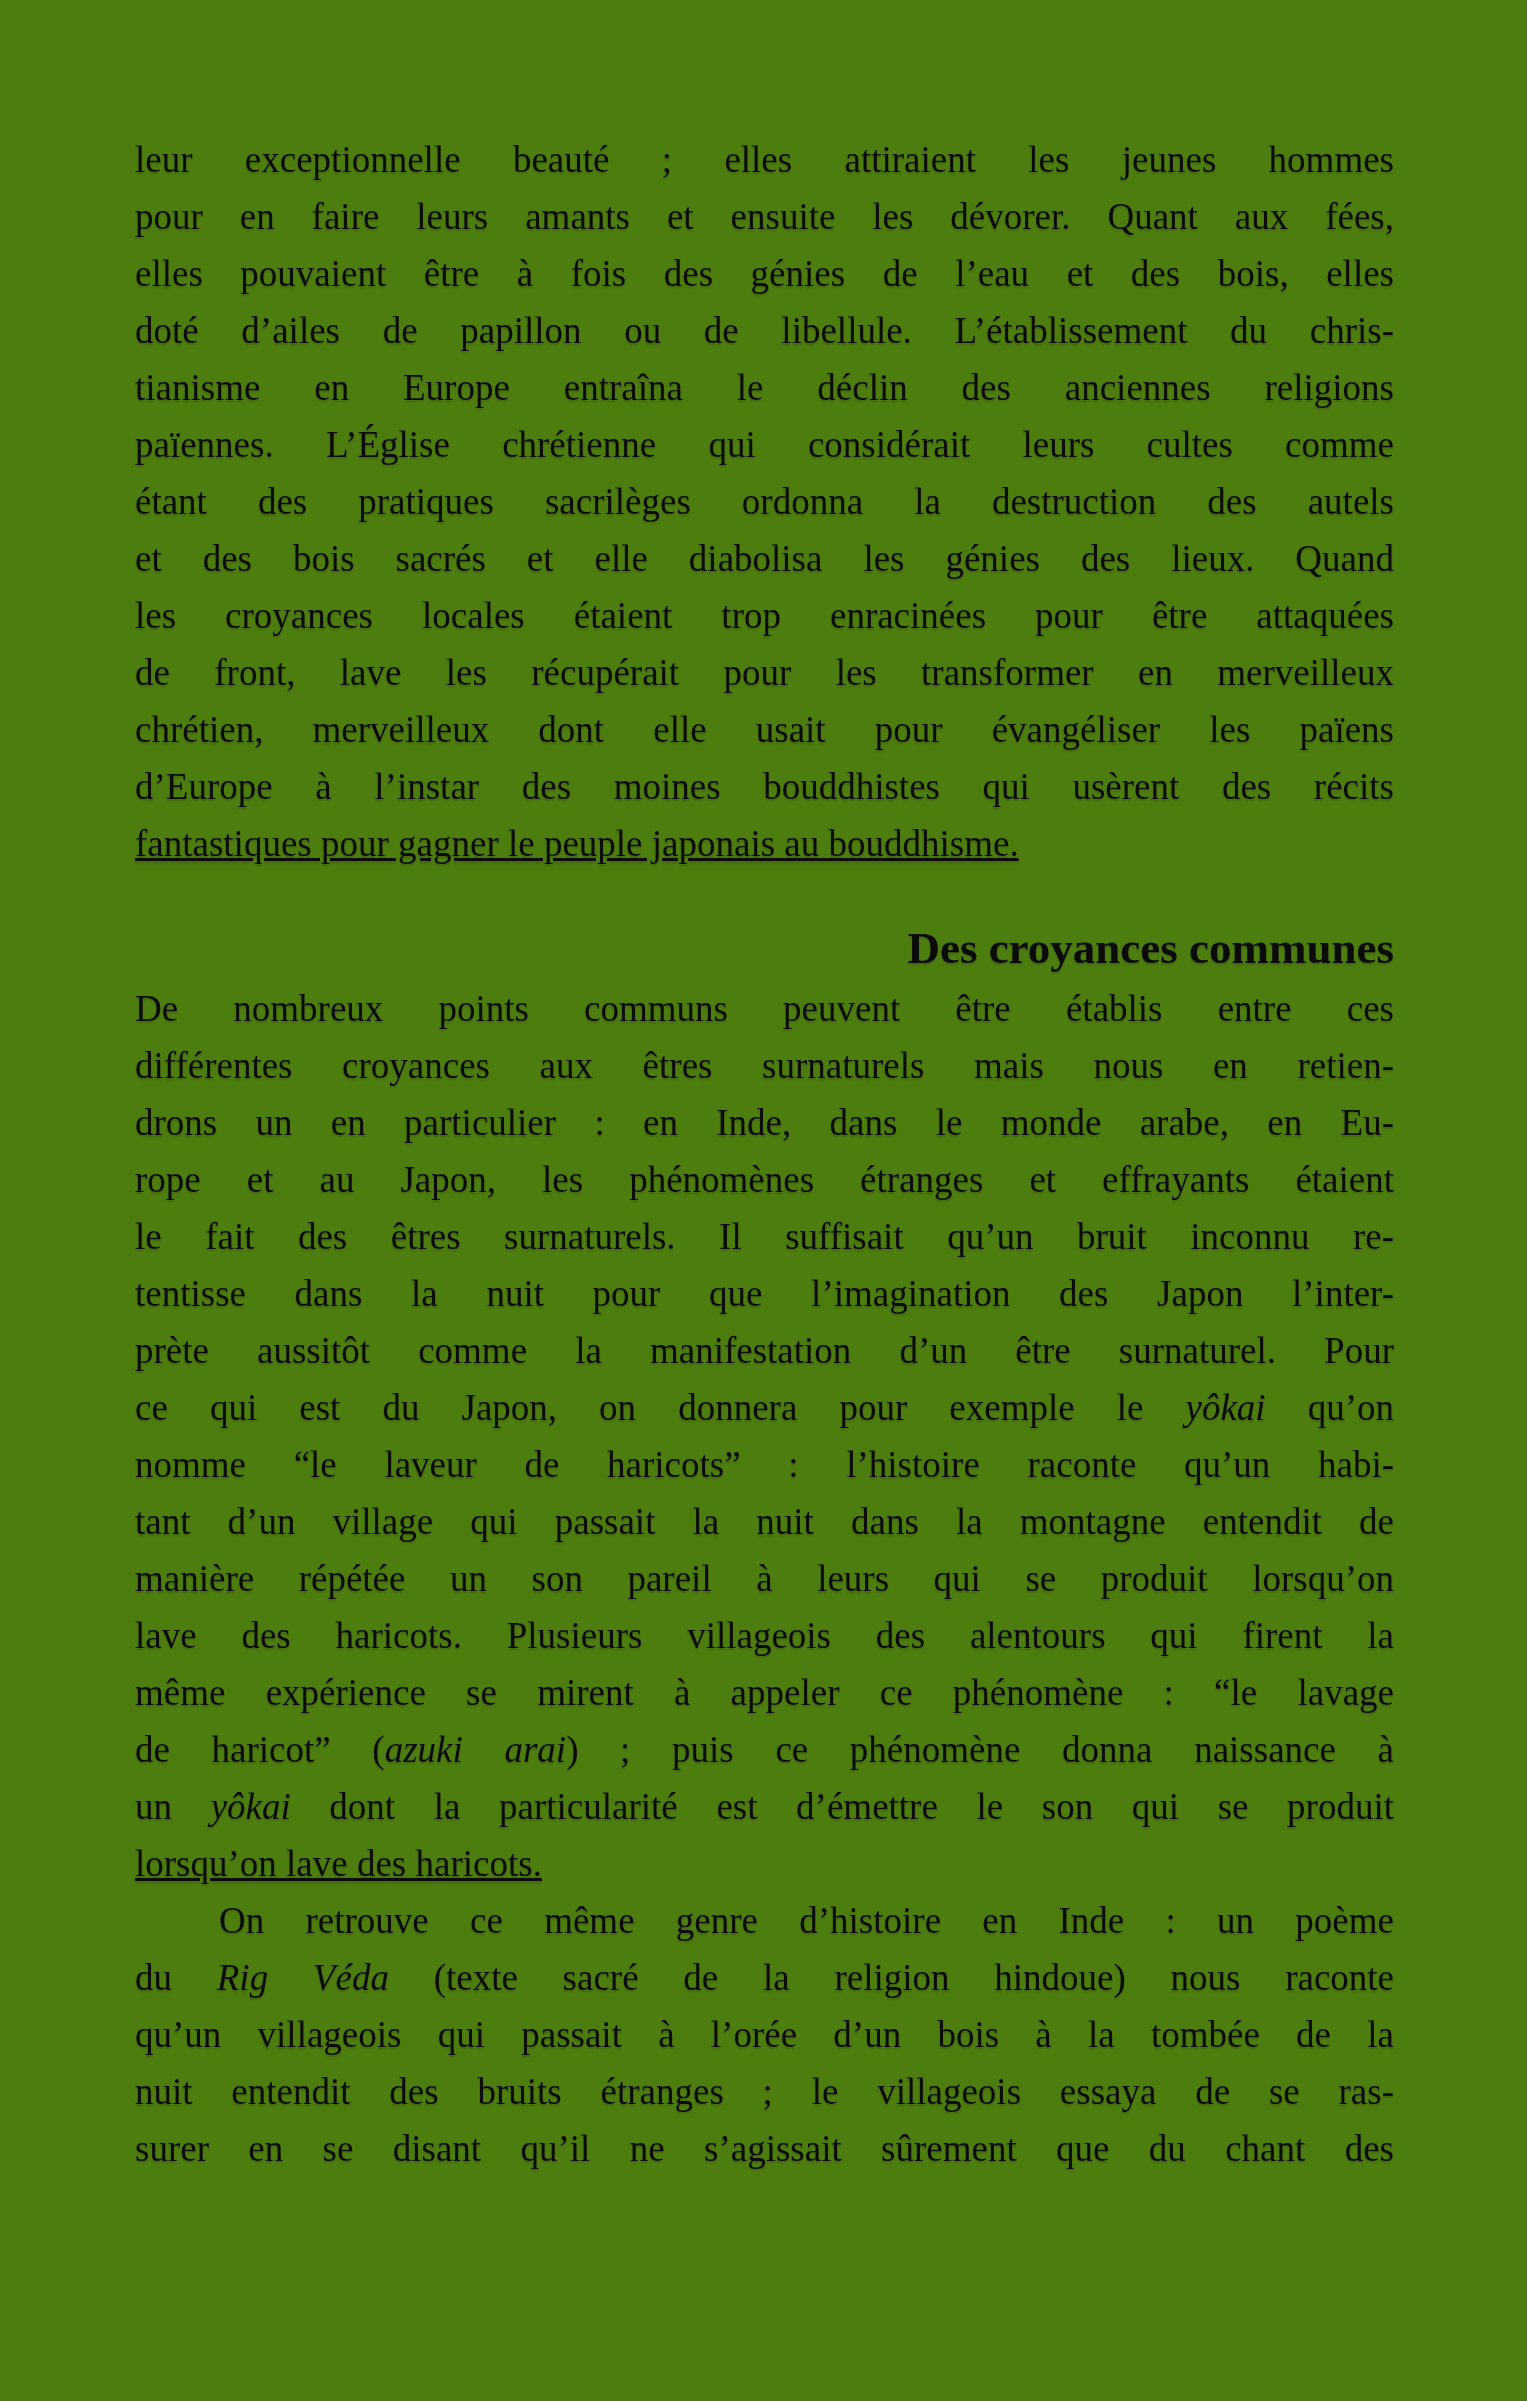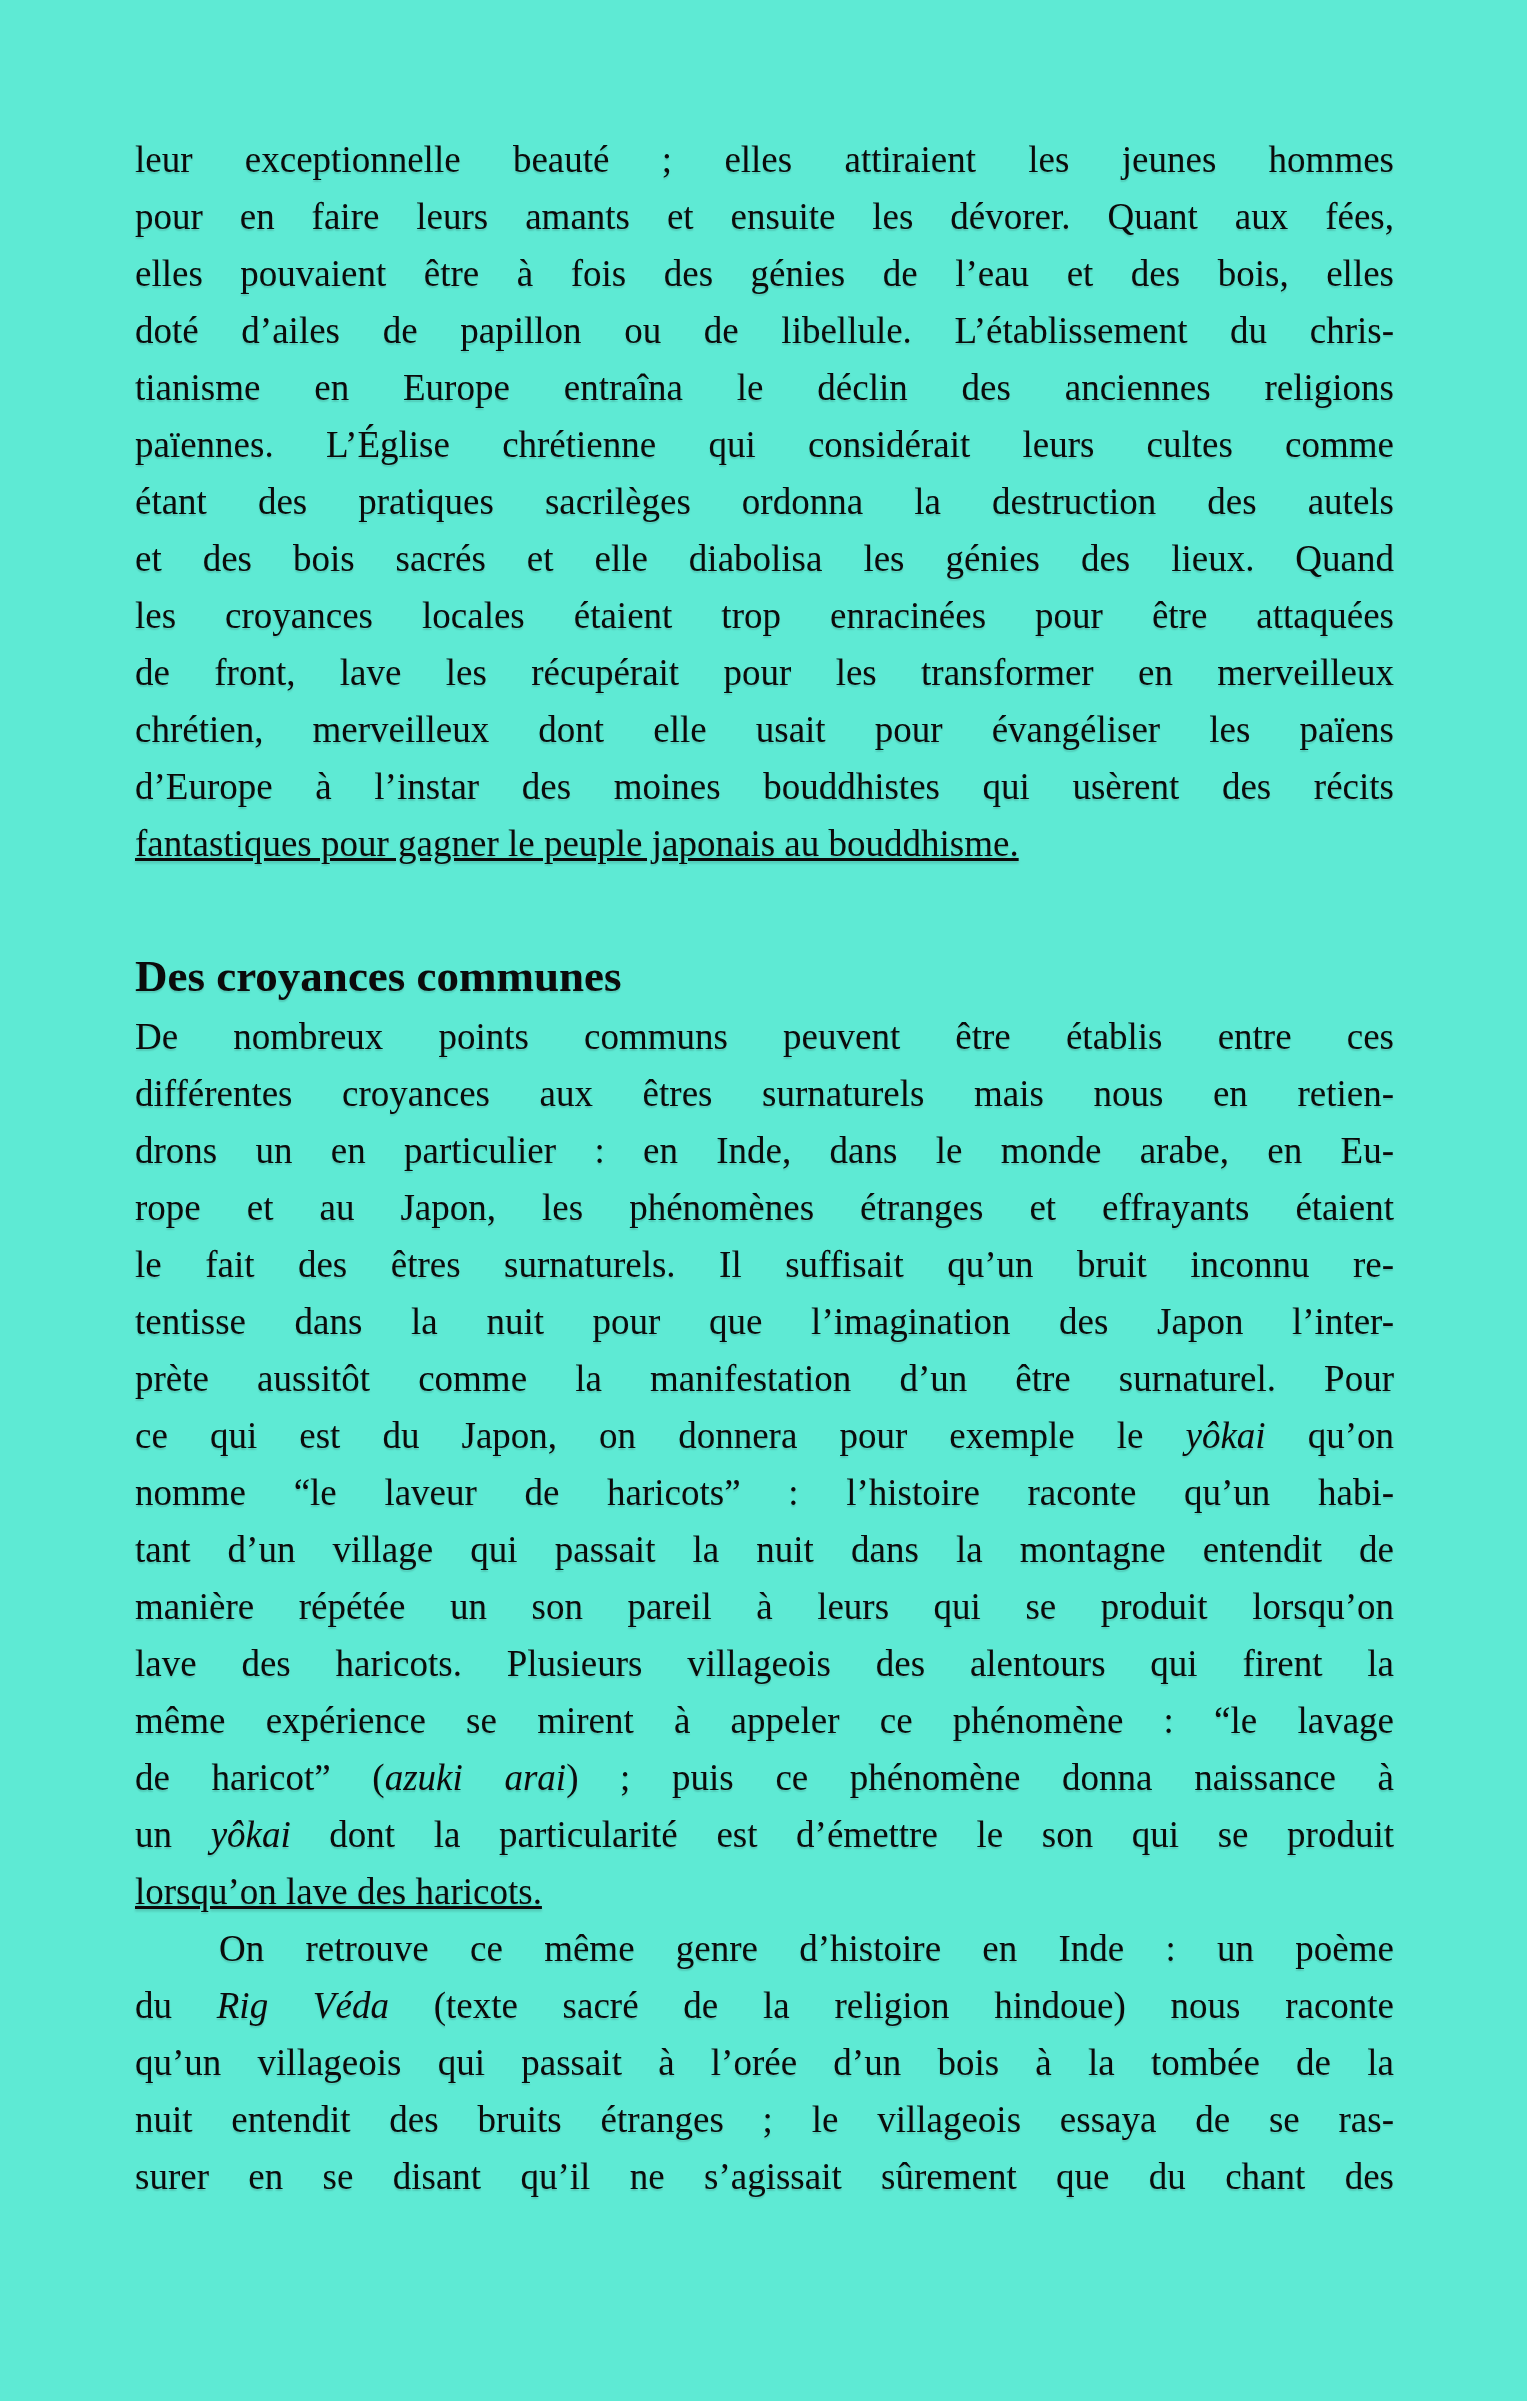--- a/index.html
+++ b/index.html
@@ -8,21 +8,21 @@
     height: 2401px;
     background: #ffffff;
     position: relative;
     overflow: hidden;
     font-family: "Liberation Serif", "DejaVu Serif", serif;
     color: #0b0b0b;
   }
   .page {
     position: absolute;
     inset: 0;
-    background: #5eead4;
+    background: #4d7c0f;
   }
   .text-column {
     position: absolute;
     left: 135px;
     top: 131px;
     width: 1259px;
   }
   .para { margin: 0; padding: 0; }
   .line {
     font-size: 37px;
@@ -30,22 +30,22 @@
     text-align: justify;
     text-align-last: justify;
     text-shadow: 0 2.4px 1.6px rgba(0,0,0,0.14);
     white-space: normal;
   }
   .line.flush-left { text-align-last: left; text-decoration: underline; }
   .line.indent { text-indent: 84px; }
   .heading {
     font-size: 45px;
     line-height: 64px;
-    margin-top: 72px;
-    text-align: left;
+    margin-top: 44px;
+    text-align: right;
     font-weight: 600;
     text-shadow: 0 2.4px 1.6px rgba(0,0,0,0.14);
   }
   .it { font-style: italic; margin-top: 24px; }
 </style>
 </head>
 <body>
 
 <div class="page">
   <div class="text-column" id="text-column">

